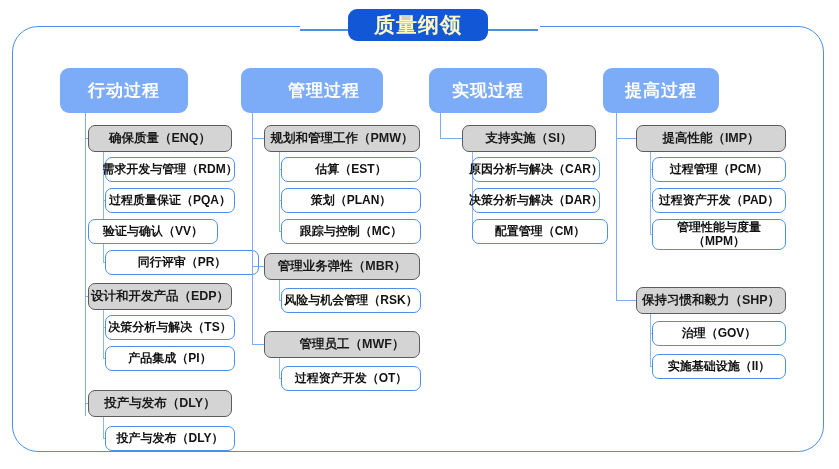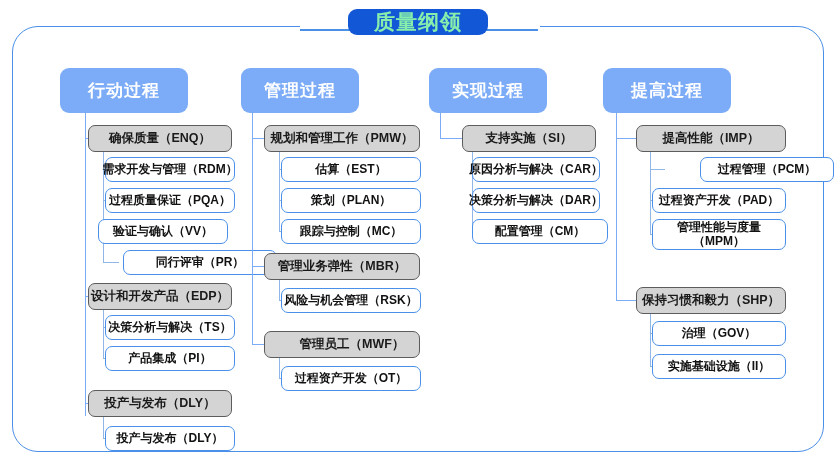--- a/index.html
+++ b/index.html
@@ -15,24 +15,24 @@
     position:absolute;left:12px;top:26px;width:812px;height:426px;
     border:1.6px solid #4a90e8;border-radius:26px;box-sizing:border-box;
   }
   
   .frame-gap{
     position:absolute;top:20px;height:14px;background:#ffffff;
   }
 
   
   .title-box{
-    position:absolute;left:348px;top:9px;width:140px;height:26px;
+    position:absolute;left:348px;top:9px;width:140px;height:32px;
     background:#1257d6;border-radius:9px;
     display:flex;align-items:center;justify-content:center;
-    color:#86efac;font-size:21px;font-weight:700;letter-spacing:1px;
+    color:#fef9c3;font-size:21px;font-weight:700;letter-spacing:1px;
   }
   .title-line{position:absolute;height:1.6px;background:#4a90e8;top:29px;}
 
   
   .col-head{
     position:absolute;height:45px;
     background:#7cacf8;border-radius:9px;
     display:flex;align-items:center;justify-content:center;
     color:#ffffff;font-size:17px;font-weight:700;letter-spacing:1px;
   }
@@ -79,39 +79,39 @@
   <div class="vline" style="left:85px;top:113px;height:303px;"></div>
 
   <div class="hline" style="left:85px;top:138px;width:18px;"></div>
   <div class="grp" style="left:88px;top:125px;width:144px;text-align:center;">确保质量（ENQ）</div>
   <div class="vline-d" style="left:103px;top:152px;height:110px;"></div>
   <div class="hline-d" style="left:103px;top:169px;width:16px;"></div>
   <div class="leaf" style="left:105px;top:157px;width:130px;">需求开发与管理（RDM）</div>
   <div class="hline-d" style="left:103px;top:200px;width:16px;"></div>
   <div class="leaf" style="left:105px;top:188px;width:130px;">过程质量保证（PQA）</div>
   <div class="hline-d" style="left:103px;top:231px;width:16px;"></div>
-  <div class="leaf" style="left:98px;top:219px;width:130px;text-align:right;">验证与确认（VV）</div>
+  <div class="leaf" style="left:88px;top:219px;width:130px;text-align:right;">验证与确认（VV）</div>
   <div class="hline-d" style="left:103px;top:262px;width:16px;"></div>
-  <div class="leaf" style="left:105px;top:250px;width:154px;margin-left:18px;">同行评审（PR）</div>
+  <div class="leaf" style="left:105px;top:250px;width:154px;">同行评审（PR）</div>
 
   <div class="hline" style="left:85px;top:296px;width:18px;"></div>
   <div class="grp" style="left:88px;top:283px;width:144px;">设计和开发产品（EDP）</div>
   <div class="vline-d" style="left:103px;top:310px;height:48px;"></div>
   <div class="hline-d" style="left:103px;top:327px;width:16px;"></div>
   <div class="leaf" style="left:105px;top:315px;width:130px;">决策分析与解决（TS）</div>
   <div class="hline-d" style="left:103px;top:358px;width:16px;"></div>
   <div class="leaf" style="left:105px;top:346px;width:130px;">产品集成（PI）</div>
 
   <div class="hline" style="left:85px;top:403px;width:18px;"></div>
   <div class="grp" style="left:88px;top:390px;width:144px;">投产与发布（DLY）</div>
   <div class="vline-d" style="left:103px;top:417px;height:22px;"></div>
   <div class="hline-d" style="left:103px;top:438px;width:16px;"></div>
   <div class="leaf" style="left:105px;top:426px;width:130px;">投产与发布（DLY）</div>
 
-  <div class="col-head" style="left:241px;top:68px;width:118px;">管理过程</div>
+  <div class="col-head" style="left:241px;top:68px;width:118px;padding-left:24px;">管理过程</div>
   <div class="vline" style="left:252px;top:113px;height:232px;"></div>
 
   <div class="hline" style="left:252px;top:138px;width:14px;"></div>
   <div class="grp" style="left:264px;top:125px;width:156px;">规划和管理工作（PMW）</div>
   <div class="vline-d" style="left:279px;top:152px;height:79px;"></div>
   <div class="hline-d" style="left:279px;top:169px;width:16px;"></div>
   <div class="leaf" style="left:281px;top:157px;width:140px;">估算（EST）</div>
   <div class="hline-d" style="left:279px;top:200px;width:16px;"></div>
   <div class="leaf" style="left:281px;top:188px;width:140px;">策划（PLAN）</div>
   <div class="hline-d" style="left:279px;top:231px;width:16px;"></div>
@@ -135,28 +135,28 @@
   <div class="hline" style="left:440px;top:138px;width:24px;"></div>
   <div class="grp" style="left:462px;top:125px;width:134px;">支持实施（SI）</div>
   <div class="vline-d" style="left:472px;top:152px;height:79px;"></div>
   <div class="hline-d" style="left:472px;top:169px;width:14px;"></div>
   <div class="leaf" style="left:472px;top:157px;width:128px;">原因分析与解决（CAR）</div>
   <div class="hline-d" style="left:472px;top:200px;width:14px;"></div>
   <div class="leaf" style="left:472px;top:188px;width:128px;">决策分析与解决（DAR）</div>
   <div class="hline-d" style="left:472px;top:231px;width:14px;"></div>
   <div class="leaf" style="left:472px;top:219px;width:136px;">配置管理（CM）</div>
 
-  <div class="col-head" style="left:603px;top:68px;width:128px;">提高过程</div>
+  <div class="col-head" style="left:603px;top:68px;width:116px;">提高过程</div>
   <div class="vline" style="left:616px;top:113px;height:188px;"></div>
 
   <div class="hline" style="left:616px;top:138px;width:22px;"></div>
   <div class="grp" style="left:636px;top:125px;width:150px;">提高性能（IMP）</div>
   <div class="vline-d" style="left:650px;top:152px;height:83px;"></div>
   <div class="hline-d" style="left:650px;top:169px;width:15px;"></div>
-  <div class="leaf" style="left:652px;top:157px;width:134px;margin-left:48px;">过程管理（PCM）</div>
+  <div class="leaf" style="left:652px;top:157px;width:134px;">过程管理（PCM）</div>
   <div class="hline-d" style="left:650px;top:200px;width:15px;"></div>
   <div class="leaf" style="left:652px;top:188px;width:134px;">过程资产开发（PAD）</div>
   <div class="hline-d" style="left:650px;top:234px;width:15px;"></div>
   <div class="leaf two-line" style="left:652px;top:219px;width:134px;">管理性能与度量<br>（MPM）</div>
 
   <div class="hline" style="left:616px;top:300px;width:22px;"></div>
   <div class="grp" style="left:636px;top:287px;width:150px;">保持习惯和毅力（SHP）</div>
   <div class="vline-d" style="left:650px;top:314px;height:52px;"></div>
   <div class="hline-d" style="left:650px;top:333px;width:15px;"></div>
   <div class="leaf" style="left:652px;top:321px;width:134px;">治理（GOV）</div>

